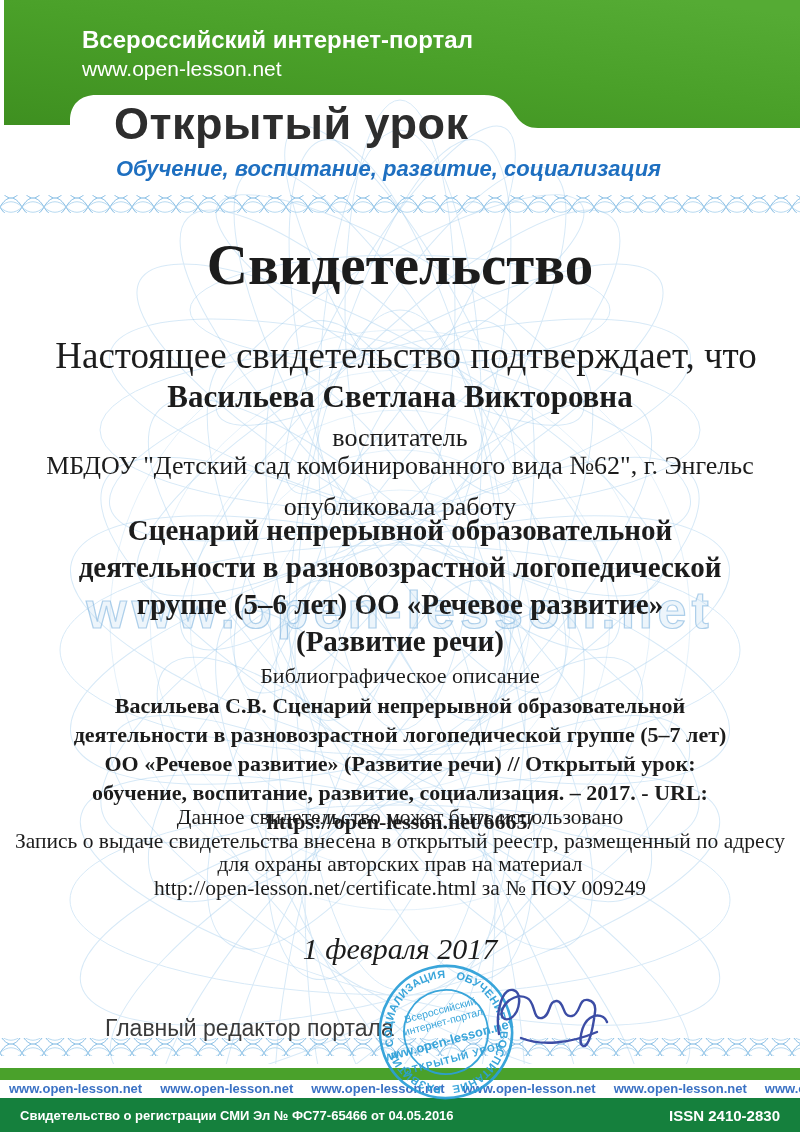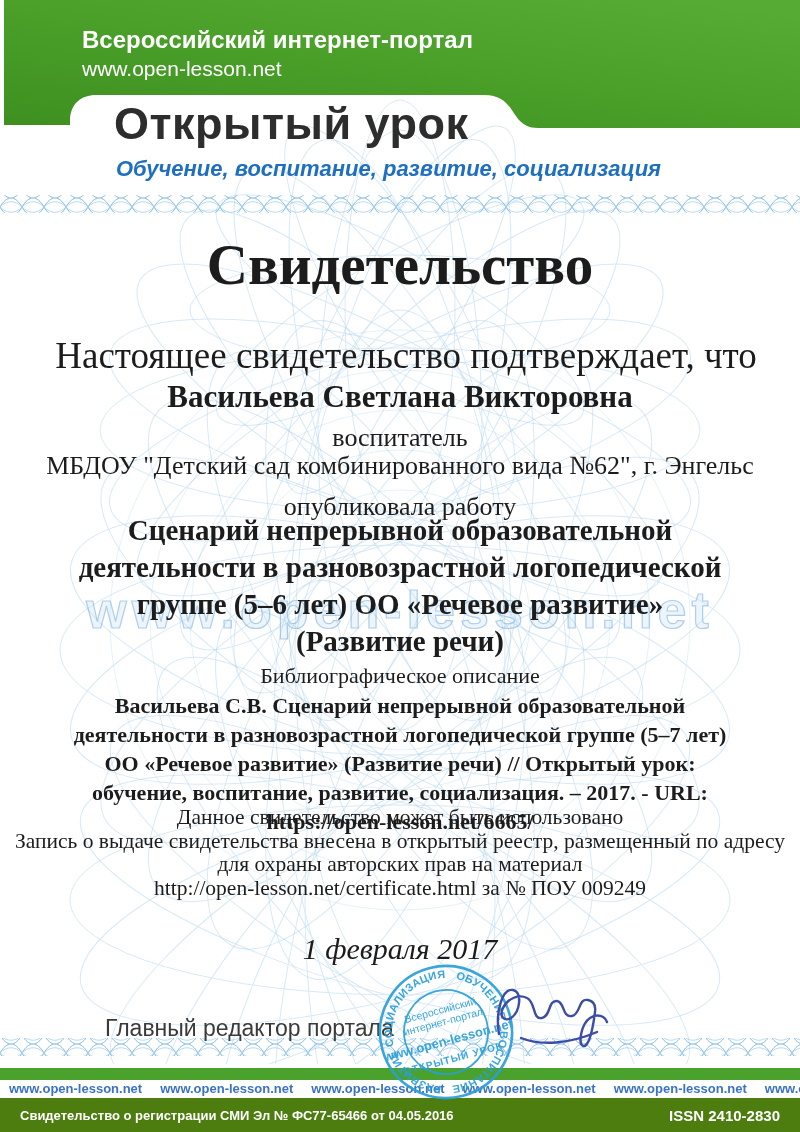--- a/index.html
+++ b/index.html
@@ -49,21 +49,21 @@
   .stamp .small-t{font-size:10.5px;}
   .stamp .site-t{font-size:13px;font-weight:bold;}
   .stamp .bottom-t{font-size:10px;font-weight:bold;letter-spacing:1px;}
   svg.signature{position:absolute;left:493px;top:972px;z-index:6;}
   
   .footer{position:absolute;top:1068px;left:0;width:800px;height:64px;z-index:4;}
   .footer-top-bar{height:12px;background:#4aa12b;}
   .footer-url-strip{height:18px;background:#fff;white-space:nowrap;overflow:hidden;text-align:center;
       font-family:"Liberation Sans",sans-serif;font-size:13px;font-weight:600;color:#3b72c4;line-height:18px;}
   .footer-url-strip span{margin:0 9px;}
-  .footer-main{height:34px;background:#4d7c0f;display:flex;justify-content:space-between;align-items:center;
+  .footer-main{height:34px;background:#15803d;display:flex;justify-content:space-between;align-items:center;
       padding:0 20px;color:#fff;font-family:"Liberation Sans",sans-serif;}
   .footer-reg{font-size:13px;font-weight:bold;}
   .footer-issn{font-size:15px;font-weight:bold;}
 </style>
 </head>
 <body>
 
 <svg class="bg" width="800" height="1064" viewBox="0 0 800 1064">
   <defs>
     <pattern id="weave" width="44" height="18" patternUnits="userSpaceOnUse">

